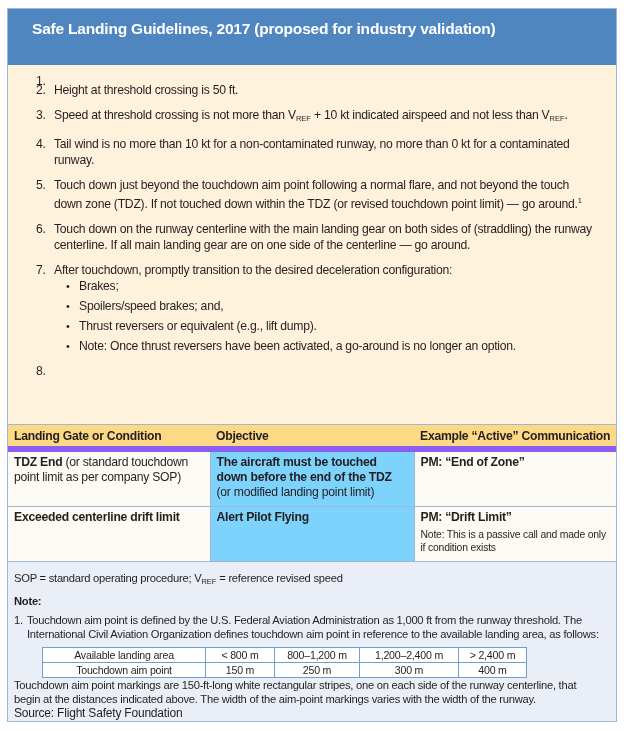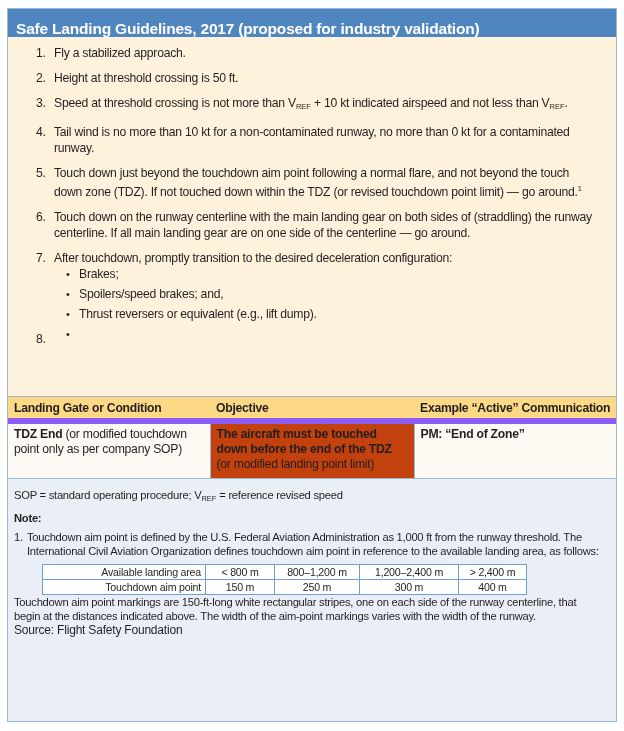--- a/index.html
+++ b/index.html
@@ -1,60 +1,59 @@
 <!DOCTYPE html>
 <html><head>
 <meta charset="utf-8">
 <style>
   html, body { margin:0; padding:0; background:#ffffff; }
   body { width:624px; height:731px; position:relative; font-family:"Liberation Sans", "DejaVu Sans", sans-serif; color:#231f20; }
   .panel { position:absolute; left:7px; top:8px; width:610px; height:714px; border:1px solid #9db7d8; box-sizing:border-box; background:#e9eef7; overflow:hidden; }
-  .title-bar { height:28px; background:#4f86c0; color:#ffffff; font-weight:bold; font-size:15.5px; line-height:40px; padding-left:8px; letter-spacing:-0.2px; }
+  .title-bar { height:56px; background:#4f86c0; color:#ffffff; font-weight:bold; font-size:15.5px; line-height:40px; padding-left:24px; letter-spacing:-0.2px; }
   .list-area { background:#fff2dc; height:359px; padding-top:8px; box-sizing:border-box; font-size:12.2px; letter-spacing:-0.25px; line-height:16px; }
   .li { position:relative; padding-left:46px; padding-right:20px; margin-bottom:9px; }
   .li .num { position:absolute; left:28px; top:0; }
   .bul { position:relative; padding-left:71px; margin-top:4px; margin-bottom:0; }
   .bul .dot { position:absolute; left:58px; top:0; font-size:11px; }
   .bullets { margin-top:-4px; margin-bottom:9px; }
   sub.ref { font-size:7.5px; vertical-align:-2px; letter-spacing:0;text-align:right; }
   sup.fn { font-size:7.5px; vertical-align:5px; }
 
   table.gates { border-collapse:collapse; width:100%; font-size:12.2px; letter-spacing:-0.25px; table-layout:fixed; }
   table.gates th { background:#fed985; text-align:left; font-weight:bold; height:21px; padding:0 0 0 6px; border-top:1px solid #9db7d8; border-bottom:6px solid #8b5cf6; }
   table.gates th + th { border-left:none; }
   table.gates td { vertical-align:top; padding:3px 6px 0 6px; border-bottom:1px solid #9db7d8; line-height:15px; }
   table.gates td + td { border-left:1px solid #9db7d8; }
   table.gates tr.r1 td { height:51px; }
   table.gates tr.r2 td { height:51px; }
   table.gates td.c1, table.gates td.c3 { background:#fdfaf3; }
-  table.gates td.c2 { background:#c2410c; }
+  table.gates td.c2 { background:#7dd3fc; }
   .b { font-weight:bold; }
   .small-note { font-size:10.4px; line-height:13px; margin-top:3px; letter-spacing:-0.2px; }
 
   .notes { padding:9px 0 0 6px; font-size:11.2px; letter-spacing:-0.25px; line-height:14px; }
   .notes p { margin:0; }
   .notes .note-label { font-weight:bold; margin-top:5px; }
   .note-item { position:relative; padding-left:13px; margin-top:5px; padding-right:4px; }
   .note-item .num { position:absolute; left:0; top:0; }
   table.aim { border-collapse:collapse; margin-left:28px; margin-top:6px; font-size:10.6px; background:#ffffff; table-layout:fixed; width:485px; letter-spacing:-0.2px; }
   table.aim td { border:1px solid #6f9fcf; height:14px; padding:0 4px; text-align:center; line-height:14px; }
-  table.aim td.lbl { text-align:right; width:154px; }
+  table.aim td.lbl { text-align:center; width:154px; }
   .aim-text { margin-left:28px; margin-top:7px; font-size:11.2px; line-height:14px; padding-right:17px; }
   .source { font-size:12px; margin-top:9px; letter-spacing:-0.2px; }
 </style>
 </head>
 <body>
 
 <div class="panel">
   <div class="title-bar">Safe Landing Guidelines, 2017 (proposed for industry validation)</div>
 
   <div class="list-area">
     <div class="li">
       <span class="num">1.</span>
-      <span>Fly a stabilized approach.</span>
     </div>
     <div class="li">
       <span class="num">2.</span>
       <span>Height at threshold crossing is 50 ft.</span>
     </div>
     <div class="li">
       <span class="num">3.</span>
       <span>Speed at threshold crossing is not more than V</span><sub class="ref">REF</sub><span> + 10 kt indicated airspeed and not less than V</span><sub class="ref">REF</sub><span>.</span>
     </div>
     <div class="li">
@@ -70,21 +69,21 @@
       <span>Touch down on the runway centerline with the main landing gear on both sides of (straddling) the runway centerline. If all main landing gear are on one side of the centerline — go around.</span>
     </div>
     <div class="li" style="margin-bottom:4px;">
       <span class="num">7.</span>
       <span>After touchdown, promptly transition to the desired deceleration configuration:</span>
     </div>
     <div class="bullets">
       <div class="bul"><span class="dot">•</span><span>Brakes;</span></div>
       <div class="bul"><span class="dot">•</span><span>Spoilers/speed brakes; and,</span></div>
       <div class="bul"><span class="dot">•</span><span>Thrust reversers or equivalent (e.g., lift dump).</span></div>
-      <div class="bul"><span class="dot">•</span></div>
+      <div class="bul"><span class="dot">•</span><span>Note: Once thrust reversers have been activated, a go-around is no longer an option.</span></div>
     </div>
     <div class="li">
       <span class="num">8.</span>
     </div>
   </div>
 
   <table class="gates">
     <colgroup>
         <col style="width:202px">
         <col style="width:204px">
@@ -92,27 +91,37 @@
       </colgroup>
     <thead>
       <tr>
         <th>Landing Gate or Condition</th>
         <th>Objective</th>
         <th>Example “Active” Communication</th>
       </tr>
     </thead>
     <tbody>
       <tr class="r1">
-        <td class="c1"><span class="b">TDZ End</span><span> (or modified touchdown point only as per company SOP)</span></td>
+        <td class="c1"><span class="b">TDZ End</span><span> (or standard touchdown point limit as per company SOP)</span></td>
         <td class="c2">
             <div class="b">The aircraft must be touched down before the end of the TDZ</div>
             <div>(or modified landing point limit)</div>
           </td>
         <td class="c3">
             <div class="b">PM: “End of Zone”</div>
+          </td>
+      </tr>
+      <tr class="r2">
+        <td class="c1"><span class="b">Exceeded centerline drift limit</span></td>
+        <td class="c2">
+            <div class="b">Alert Pilot Flying</div>
+          </td>
+        <td class="c3">
+            <div class="b">PM: “Drift Limit”</div>
+            <div class="small-note">Note: This is a passive call and made only if condition exists</div>
           </td>
       </tr>
     </tbody>
   </table>
 
   <div class="notes">
     <p><span>SOP = standard operating procedure; V</span><sub class="ref">REF</sub><span> = reference revised speed</span></p>
     <p class="note-label">Note:</p>
     <div class="note-item">
       <span class="num">1.</span>

